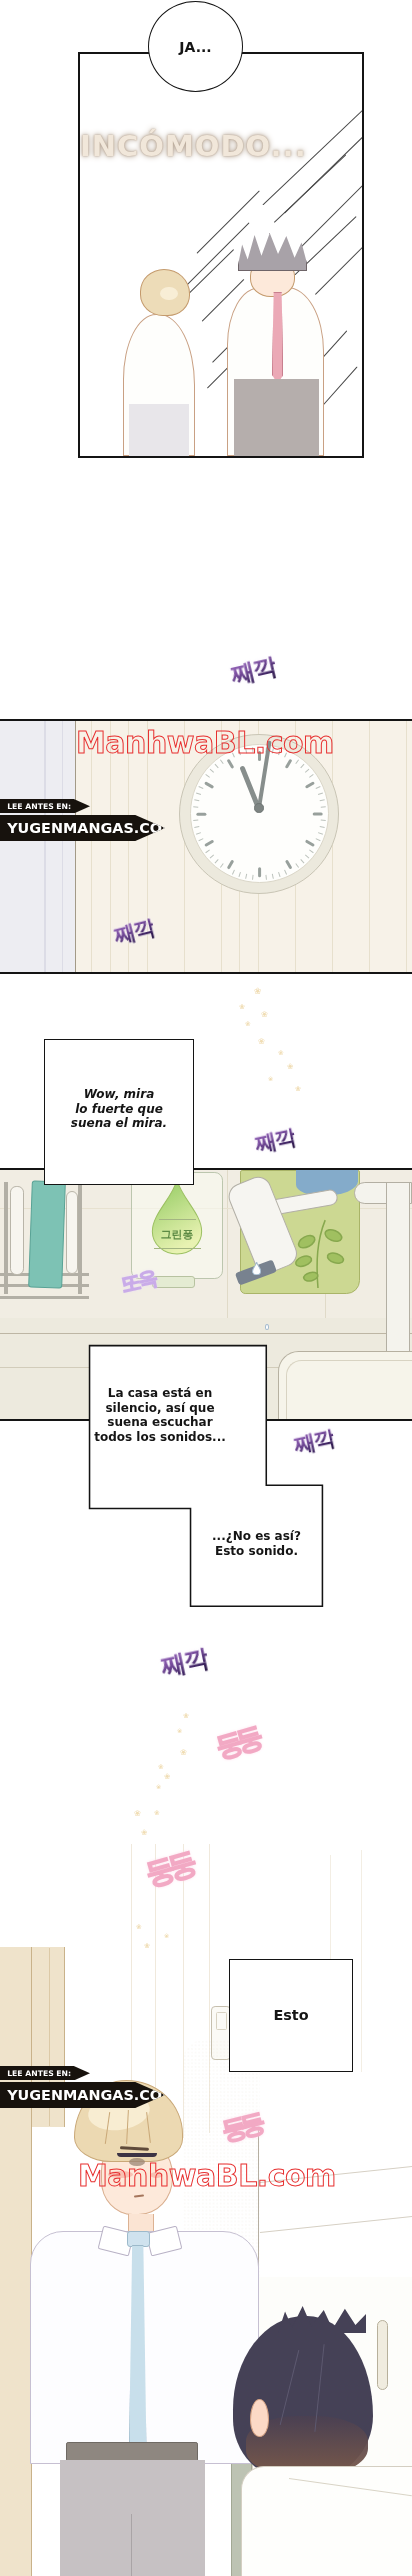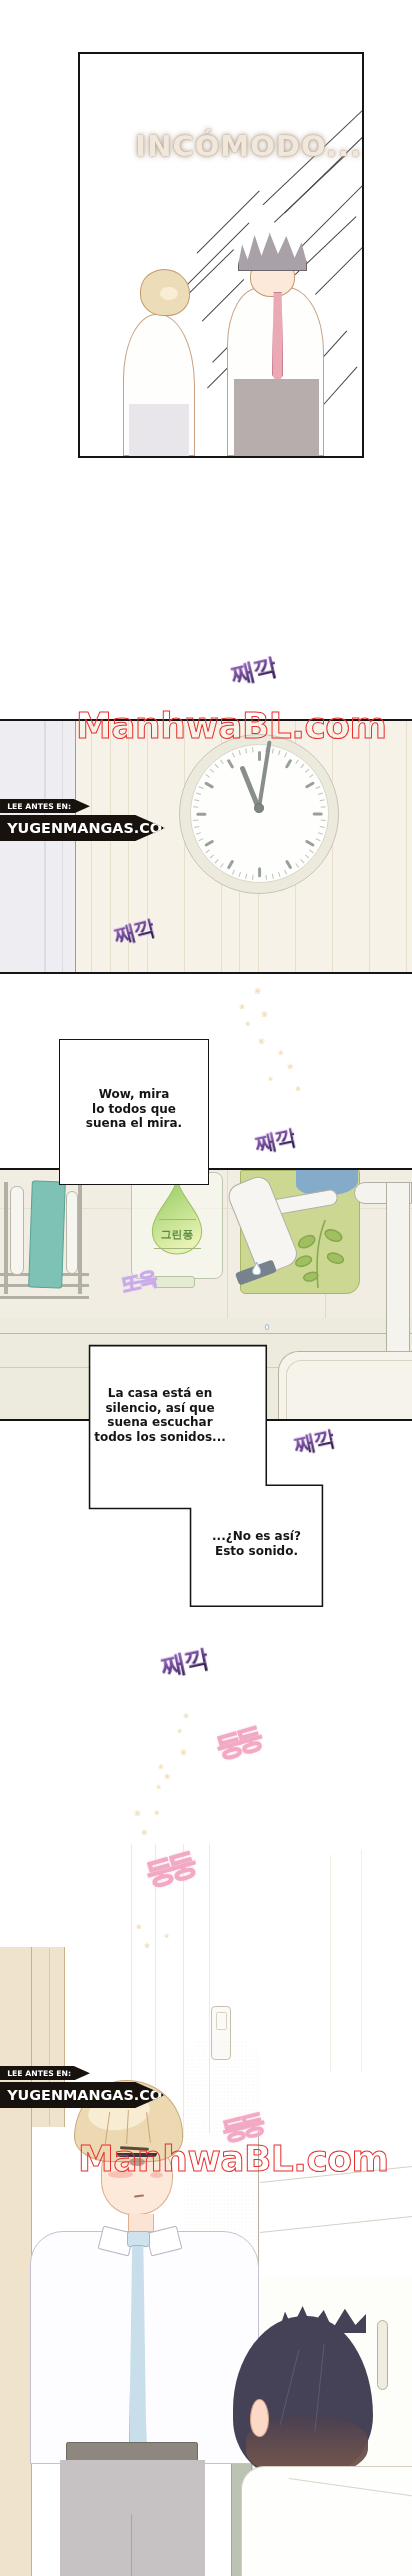--- a/index.html
+++ b/index.html
@@ -13,22 +13,22 @@
   
   .sfx-tick{position:absolute;font-weight:800;letter-spacing:-1.5px;
     background:linear-gradient(165deg,#a879c9 0%,#7b4fa0 38%,#3d2460 72%,#1e1033 100%);
     -webkit-background-clip:text;background-clip:text;color:transparent;
     filter:drop-shadow(0 0 1.5px rgba(243,236,250,.95));z-index:6;}
   .sfx-pink{position:absolute;font-weight:800;color:#ffffff;letter-spacing:-6.2px;
     -webkit-text-stroke:1.3px #f2a9c4;text-shadow:0 0 3.6px #fbd3e4;z-index:6;}
   .sfx-lav{position:absolute;font-weight:800;color:#ffffff;letter-spacing:-2.1px;
     -webkit-text-stroke:1px #c9abe8;text-shadow:0 0 3.1px #e8dcf6;z-index:6;}
   .sparkle{position:absolute;color:#f0ddb4;z-index:5;}
-  .watermark{position:absolute;font-size:36px;font-weight:700;letter-spacing:-0.5px;color:rgba(255,255,255,0);
-    -webkit-text-stroke:1px #e73030;white-space:nowrap;z-index:30;}
+  .watermark{position:absolute;font-size:30px;font-weight:700;letter-spacing:-0.5px;color:rgba(255,255,255,0);
+    -webkit-text-stroke:1px #e73030;white-space:nowrap;z-index:30;margin-top:20px;}
   .badge{position:absolute;left:0;background:#17120d;color:#fff;font-weight:700;
     clip-path:polygon(0 0,82% 0,100% 50%,82% 100%,0 100%);z-index:20;
     display:flex;align-items:center;box-sizing:border-box;padding-left:7.2px;white-space:nowrap;}
   
   .tick-h{position:absolute;left:-1.5px;top:-5.2px;width:3.1px;height:10.3px;background:#98a09c;border-radius:1.5px;}
   .tick-m{position:absolute;left:-0.5px;top:-2.6px;width:1px;height:5.2px;background:#bcc2bc;}
   .hand{position:absolute;left:0;bottom:0;transform-origin:50% 100%;background:#878e8c;border-radius:2.6px;}
   .speckle{background-image:radial-gradient(circle,rgba(205,190,165,.35) 0.5px,transparent 0.7px);
     background-size:3.6px 3.6px;}
   .vline{position:absolute;background:#f0e9dc;width:1px;}
@@ -54,21 +54,21 @@
           <line x1="318" y1="438" x2="238" y2="518"></line>
         <line x1="358" y1="498" x2="258" y2="598"></line>
           <line x1="338" y1="558" x2="248" y2="648"></line>
         <line x1="418" y1="618" x2="328" y2="708"></line>
           <line x1="378" y1="678" x2="298" y2="758"></line>
         <line x1="518" y1="538" x2="428" y2="638"></line>
           <line x1="538" y1="608" x2="458" y2="698"></line>
       </g>
     </svg>
 
-    <div class="abs" style="left:0;top:75px;width:100%;text-align:right;font-size:29px;font-weight:700;letter-spacing:1px;
+    <div class="abs" style="left:0;top:75px;width:100%;text-align:left;font-size:29px;font-weight:700;letter-spacing:1px;
                 color:#f1e7da;text-shadow:0 0 6.2px #b5a493,0 0 2.6px #bcab9a,0 0 1px #c5b4a3;">INCÓMODO...</div>
 
     <div>
       <div class="abs" style="left:43px;top:260px;width:72px;height:142px;background:#fefefc;
            border:1px solid #c9a083;border-radius:46% 50% 0 0;box-sizing:border-box;"></div>
       <div class="abs" style="left:49px;top:350px;width:60px;height:52px;background:#e8e6ea;"></div>
       <div class="abs" style="left:60px;top:215px;width:50px;height:47px;background:#eddcb8;
            border:1px solid #c49a6c;border-radius:48% 52% 44% 46%;box-sizing:border-box;"></div>
       <div class="abs" style="left:80px;top:233px;width:17.5px;height:13.4px;background:#f8eed6;border-radius:50%;"></div>
     </div>
@@ -80,20 +80,24 @@
            border:1px solid #c49a6c;border-radius:46%;box-sizing:border-box;"></div>
       <div class="abs" style="left:158px;top:179px;width:69px;height:38px;background:#a8a2a8;
            border:1px solid #6e6468;box-sizing:border-box;
            clip-path:polygon(0 85%,6% 30%,14% 70%,24% 5%,34% 60%,46% 0,58% 55%,70% 8%,82% 65%,92% 25%,100% 80%,100% 100%,0 100%);"></div>
       <div class="abs" style="left:192px;top:238px;width:11.3px;height:92px;background:#eba9b6;
            border:1px solid #c87f8e;box-sizing:border-box;clip-path:polygon(15% 0,85% 0,100% 90%,50% 100%,0 90%);"></div>
       <div class="abs" style="left:154px;top:325px;width:85px;height:77px;background:#b5aeac;"></div>
     </div>
   </div>
 
+  <div class="abs" style="left:148px;top:1px;width:93px;height:89px;background:#fff;border:1.5px solid #141414;
+              border-radius:50%;z-index:12;display:flex;align-items:center;justify-content:center;">
+    <span style="font-size:14px;font-weight:700;color:#151515;">JA...</span>
+  </div>
 
   <div class="sfx-tick" style="left:231px;top:655px;font-size:24px;transform:rotate(-13deg);">째깍</div>
   <div class="watermark" style="left:76px;top:705px;">ManhwaBL.com</div>
 
   <div class="panel" style="left:0;top:719px;width:412px;height:255px;border-left:none;border-right:none;
               background:repeating-linear-gradient(90deg,#f7f2e8 0 17.5px,#e7e0cd 17.5px 18.5px);overflow:hidden;">
     <div class="abs" style="left:0;top:0;width:76px;height:100%;border-right:1px solid #a39a87;box-sizing:border-box;
                 background:linear-gradient(90deg,#ededf2 0 44px,#dcdce6 44px 46px,#ededf2 46px 62px,#dcdce6 62px 63px,#ededf2 63px 100%);"></div>
   </div>
 
@@ -179,24 +183,24 @@
        <span>YUGENMANGAS.COM</span>
     </div>
 
   <div class="sfx-tick" style="left:114px;top:917px;font-size:21.6px;transform:rotate(-14deg);">째깍</div>
 
   <span class="sparkle" style="left:254px;top:986px;font-size:8.8px;">❀</span>
   <span class="sparkle" style="left:239px;top:1002px;font-size:7.2px;">❀</span>
   <span class="sparkle" style="left:261px;top:1009px;font-size:8.2px;">❀</span>
   <span class="sparkle" style="left:245px;top:1020px;font-size:6.7px;">❀</span>
 
-  <div class="wbox" style="left:59px;top:1039px;width:150px;height:146px;">
+  <div class="wbox" style="left:44px;top:1039px;width:150px;height:146px;font-style:italic;">
     <div class="speech" style="margin-top:47px;font-size:12px;">
       <span>Wow, mira</span>
-      <span>lo todos que</span>
+      <span>lo fuerte que</span>
       <span>suena el mira.</span>
     </div>
   </div>
 
   <span class="sparkle" style="left:258px;top:1036px;font-size:8.2px;">❀</span>
   <span class="sparkle" style="left:278px;top:1049px;font-size:6.7px;">❀</span>
   <span class="sparkle" style="left:287px;top:1062px;font-size:7.7px;">❀</span>
   <span class="sparkle" style="left:268px;top:1075px;font-size:6.2px;">❀</span>
   <span class="sparkle" style="left:295px;top:1084px;font-size:7.2px;">❀</span>
 
@@ -390,20 +394,23 @@
       <div class="abs" style="left:250px;top:565px;width:18.5px;height:38px;background:#fcd9c6;border:1px solid #d3a183;
                   border-radius:50% 50% 50% 50%/55% 55% 45% 45%;box-sizing:border-box;"></div>
       <div class="abs" style="left:241px;top:632px;width:171px;height:186px;background:#fefefc;
                   border-top:1.5px solid #d4cfc2;border-left:1.5px solid #d4cfc2;border-radius:23px 0 0 0;box-sizing:border-box;"></div>
       <div class="abs" style="left:289px;top:644px;width:124px;height:1px;background:#d9d4c6;transform:rotate(8deg);transform-origin:left center;"></div>
     </div>
 
     <div class="sfx-pink" style="left:222px;top:277px;font-size:25px;transform:rotate(-14deg);z-index:5;">둥둥</div>
   </div>
 
+  <div class="wbox" style="left:229px;top:1959px;width:124px;height:113px;z-index:15;">
+    <div class="speech" style="margin-top:47px;font-size:14.4px;">Esto</div>
+  </div>
 
   <div class="badge" style="top:2066px;width:90px;height:14.4px;font-size:7.7px;">
        <span>LEE ANTES EN:</span>
     </div>
   <div class="badge" style="top:2082px;width:165px;height:26px;font-size:14.4px;">
        <span>YUGENMANGAS.COM</span>
     </div>
 
   <div class="watermark" style="left:78px;top:2138px;">ManhwaBL.com</div>
 

